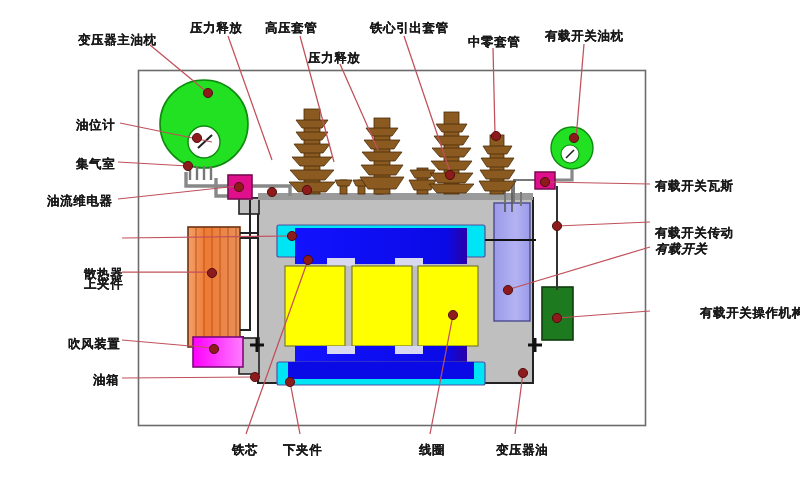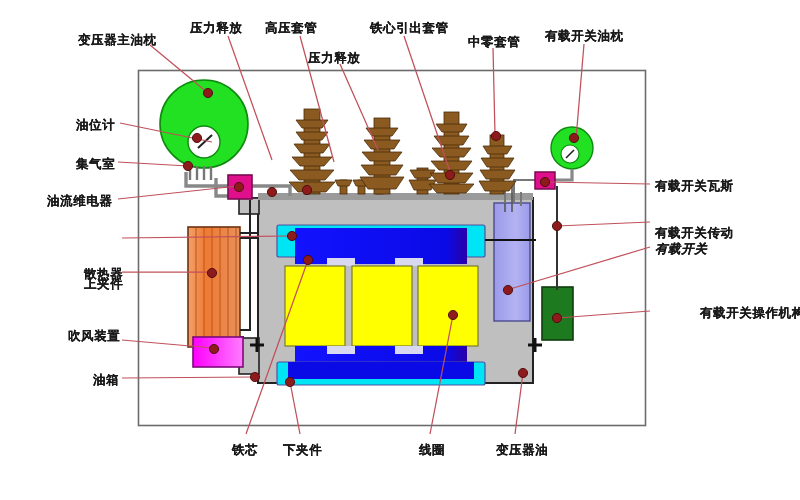--- a/index.html
+++ b/index.html
@@ -276,21 +276,21 @@
       <div class="lbl" style="left: 265px; top: 22px;">高压套管</div>
       <div class="lbl" style="left: 308px; top: 52px;">压力释放</div>
       <div class="lbl" style="left: 370px; top: 22px;">铁心引出套管</div>
       <div class="lbl" style="left: 468px; top: 36px;">中零套管</div>
       <div class="lbl" style="left: 545px; top: 30px;">有载开关油枕</div>
       <div class="lbl" style="left: 76px; top: 119px;">油位计</div>
       <div class="lbl" style="left: 76px; top: 158px;">集气室</div>
       <div class="lbl" style="left: 47px; top: 195px;">油流维电器</div>
       <div class="lbl" style="left: 84px; top: 234px; margin-top: 44px;">上夹件</div>
       <div class="lbl" style="left: 84px; top: 268px;">散热器</div>
-      <div class="lbl" style="left: 68px; top: 330px;">吹风装置</div>
+      <div class="lbl" style="left: 68px; top: 338px;">吹风装置</div>
       <div class="lbl" style="left: 93px; top: 374px;">油箱</div>
       <div class="lbl" style="left: 655px; top: 180px;">有载开关瓦斯</div>
       <div class="lbl" style="left: 655px; top: 204px; margin-top: 23px;">有载开关传动</div>
       <div class="lbl" style="left: 655px; top: 243px; font-style: italic;">有载开关</div>
       <div class="lbl" style="left: 655px; top: 307px; margin-left: 45px;">有载开关操作机构</div>
       <div class="lbl" style="left: 232px; top: 444px;">铁芯</div>
       <div class="lbl" style="left: 283px; top: 444px;">下夹件</div>
       <div class="lbl" style="left: 419px; top: 444px;">线圈</div>
       <div class="lbl" style="left: 496px; top: 444px;">变压器油</div>
     </div>

